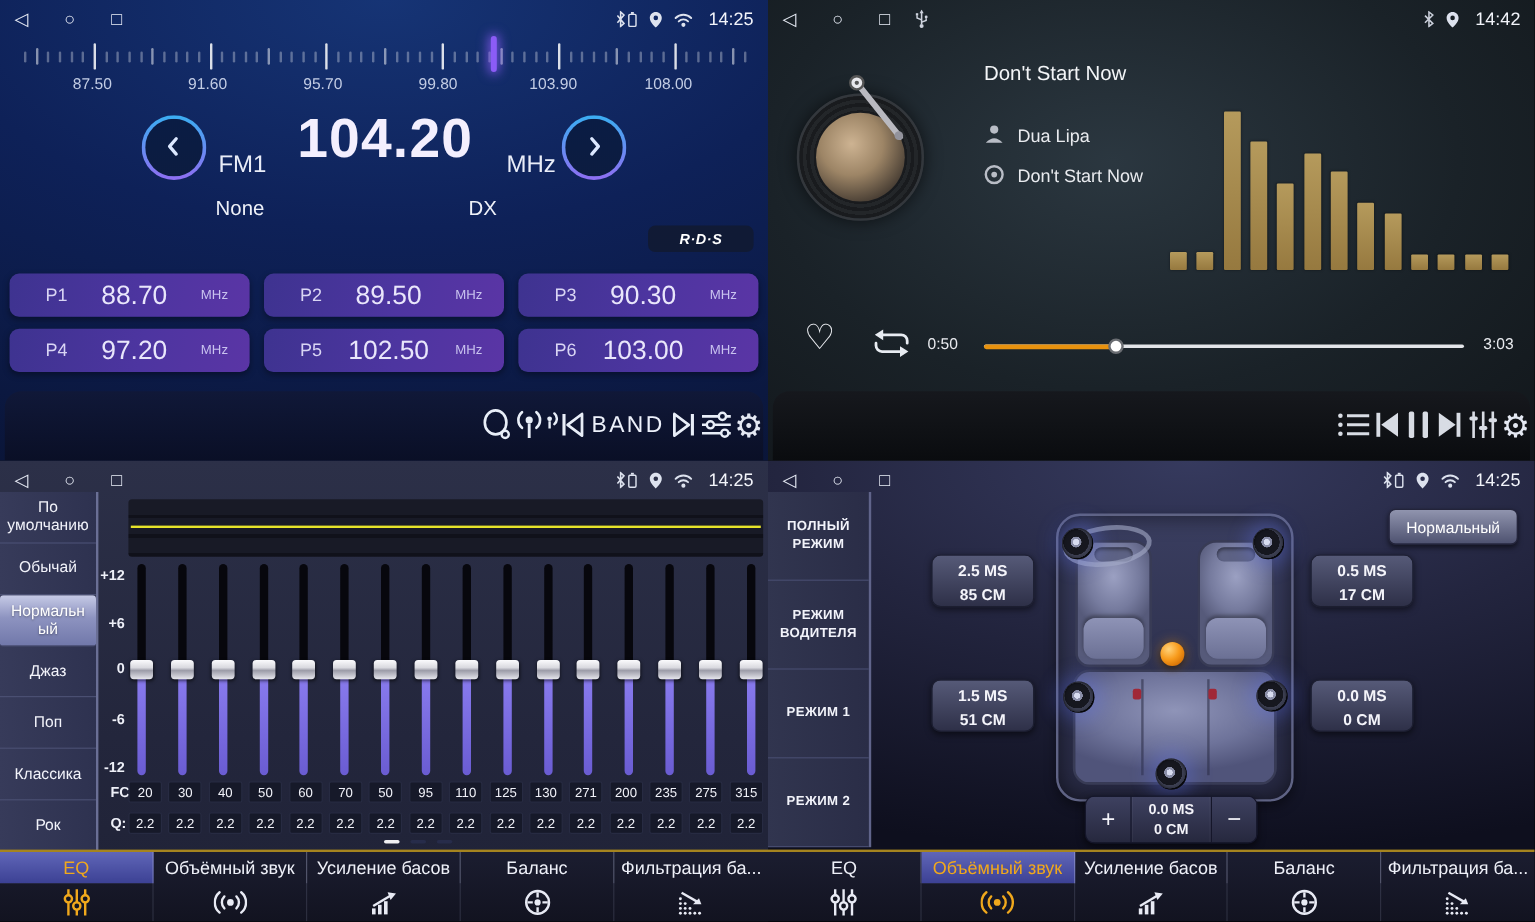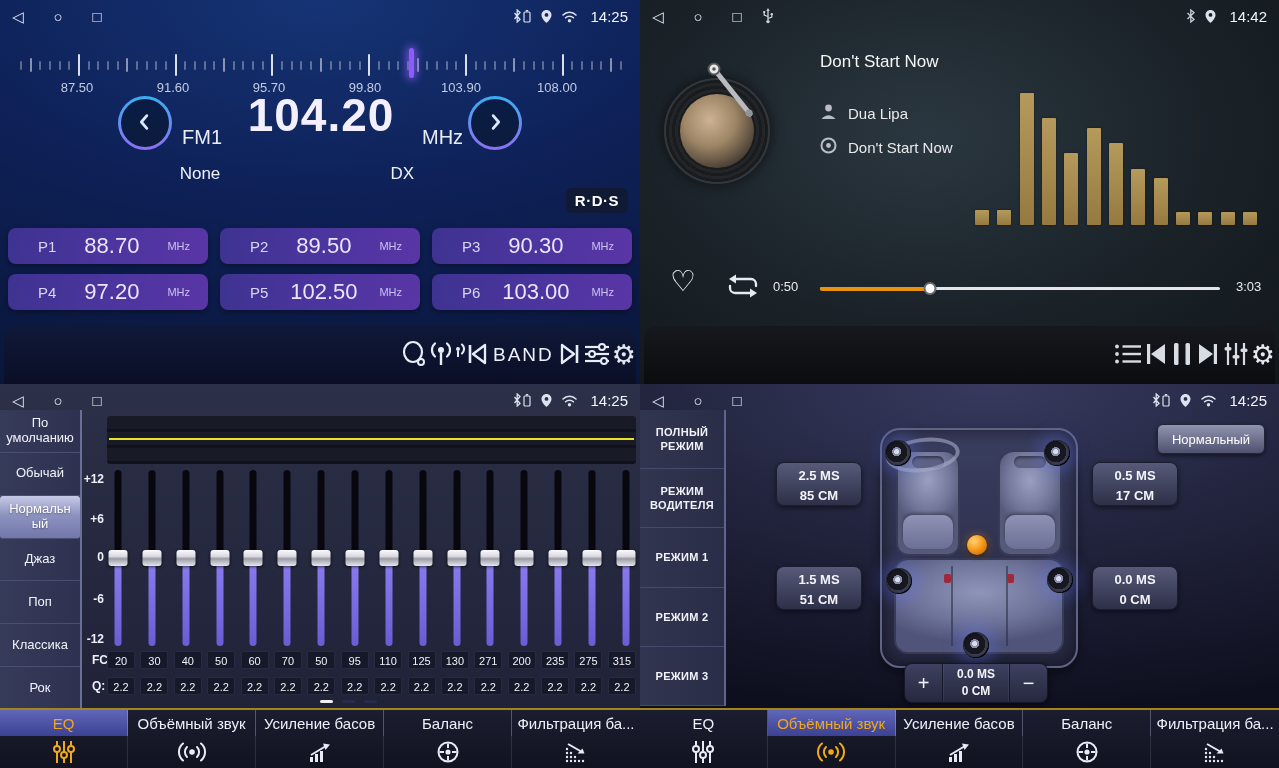--- a/index.html
+++ b/index.html
@@ -20,42 +20,42 @@
 .statusbar{position:absolute;top:0;left:0;width:100%;height:28px;display:flex;
   align-items:center;padding:4px 12px 0;z-index:6}
 .nav{display:flex;gap:30px;align-items:center}
 .nav span{font-size:15px;line-height:1;color:#e9edf7}
 .usb{margin-left:20px;display:flex;align-items:center}
 .sright{margin-left:auto;display:flex;align-items:center;gap:8px}
 .sright svg{display:block}
 .time{font-size:15px;margin-left:4px;color:#f2f4fa}
 
 
-.ruler{position:absolute;left:0;top:46px;width:560px;height:50px}
+.ruler{position:absolute;left:0;top:28px;width:560px;height:50px}
 .ticks{position:absolute;left:20px;top:6px;width:602px;height:26px;display:flex;
   justify-content:space-between;align-items:center}
 .tick{width:2px;height:9px;background:rgba(255,255,255,.32);border-radius:1px}
 .tick.t5{height:14px;background:rgba(255,255,255,.5)}
 .tick.t10{height:22px;background:rgba(255,255,255,.85)}
 .pointer{position:absolute;top:2px;width:5px;height:30px;border-radius:3px;
   background:#8b5cf6;box-shadow:0 0 9px 2px rgba(139,92,246,.8)}
 .scale-labels{position:absolute;left:0;top:34px;width:100%;height:16px}
 .scale-labels span{position:absolute;transform:translateX(-50%);font-size:13px;color:#c2cce4}
 .circle-btn{position:absolute;width:54px;height:54px;border-radius:50%;border:3px solid transparent;
   background:linear-gradient(180deg,#0a1c44,#0c1c40) padding-box,
              linear-gradient(180deg,#3aaef2,#8f6ef2) border-box;
   display:flex;align-items:center;justify-content:center;cursor:pointer}
 .band-label{position:absolute;left:182px;top:126px;font-size:20px;color:#e9edf8}
 .freq-value{position:absolute;left:232px;top:88px;width:178px;text-align:center;
   font-size:46px;font-weight:bold;letter-spacing:1px;color:#f3effe}
 .unit-label{position:absolute;left:422px;top:126px;font-size:20px;color:#e9edf8}
 .station-name{position:absolute;left:160px;top:164px;width:80px;text-align:center;font-size:17px}
 .dx-label{position:absolute;left:370px;top:164px;width:44px;text-align:right;font-size:17px}
 .rds-badge{position:absolute;right:12px;top:188px;background:rgba(18,26,48,.85);
-  border-radius:6px;padding:4px 9px;font-weight:bold;font-size:15px;
+  border-radius:6px;padding:4px 26px;font-style:italic;font-weight:bold;font-size:12px;
   letter-spacing:.5px;color:#fff}
 .presets{position:absolute;left:8px;top:228px;width:624px;display:grid;
   grid-template-columns:repeat(3,1fr);gap:10px 12px}
 .preset{height:36px;border-radius:8px;border:0;cursor:pointer;
   background:linear-gradient(100deg,#3e3390 0%,#4d35a0 55%,#5a35a5 100%);
   box-shadow:0 2px 5px rgba(0,0,0,.35);display:flex;align-items:center;padding:0 10px;
   font-family:inherit}
 .preset .pl{font-size:15px;color:#d9d5f4;margin-left:20px}
 .preset .pf{flex:1;text-align:center;font-size:22px;color:#e9e6fb}
 .preset .pu{font-size:11px;color:#c9c3ef;margin-right:8px}
@@ -786,21 +786,20 @@
         </span>
       <span class="time">14:25</span>
     </div>
   </div>
 
   <div class="modeside">
       <div class="item">ПОЛНЫЙ РЕЖИМ</div>
       <div class="item">РЕЖИМ ВОДИТЕЛЯ</div>
       <div class="item">РЕЖИМ 1</div>
       <div class="item">РЕЖИМ 2</div>
-      <div class="item">РЕЖИМ 3</div>
     </div>
   <button class="preset-btn">Нормальный</button>
 
   <div class="car">
     <div class="seat" style="left:14px;top:20px"></div>
     <div class="seat" style="right:14px;top:20px"></div>
     <div class="wheel"></div>
     <div class="bench">
       <i style="left:33%"></i>
         <i style="left:66%"></i>

